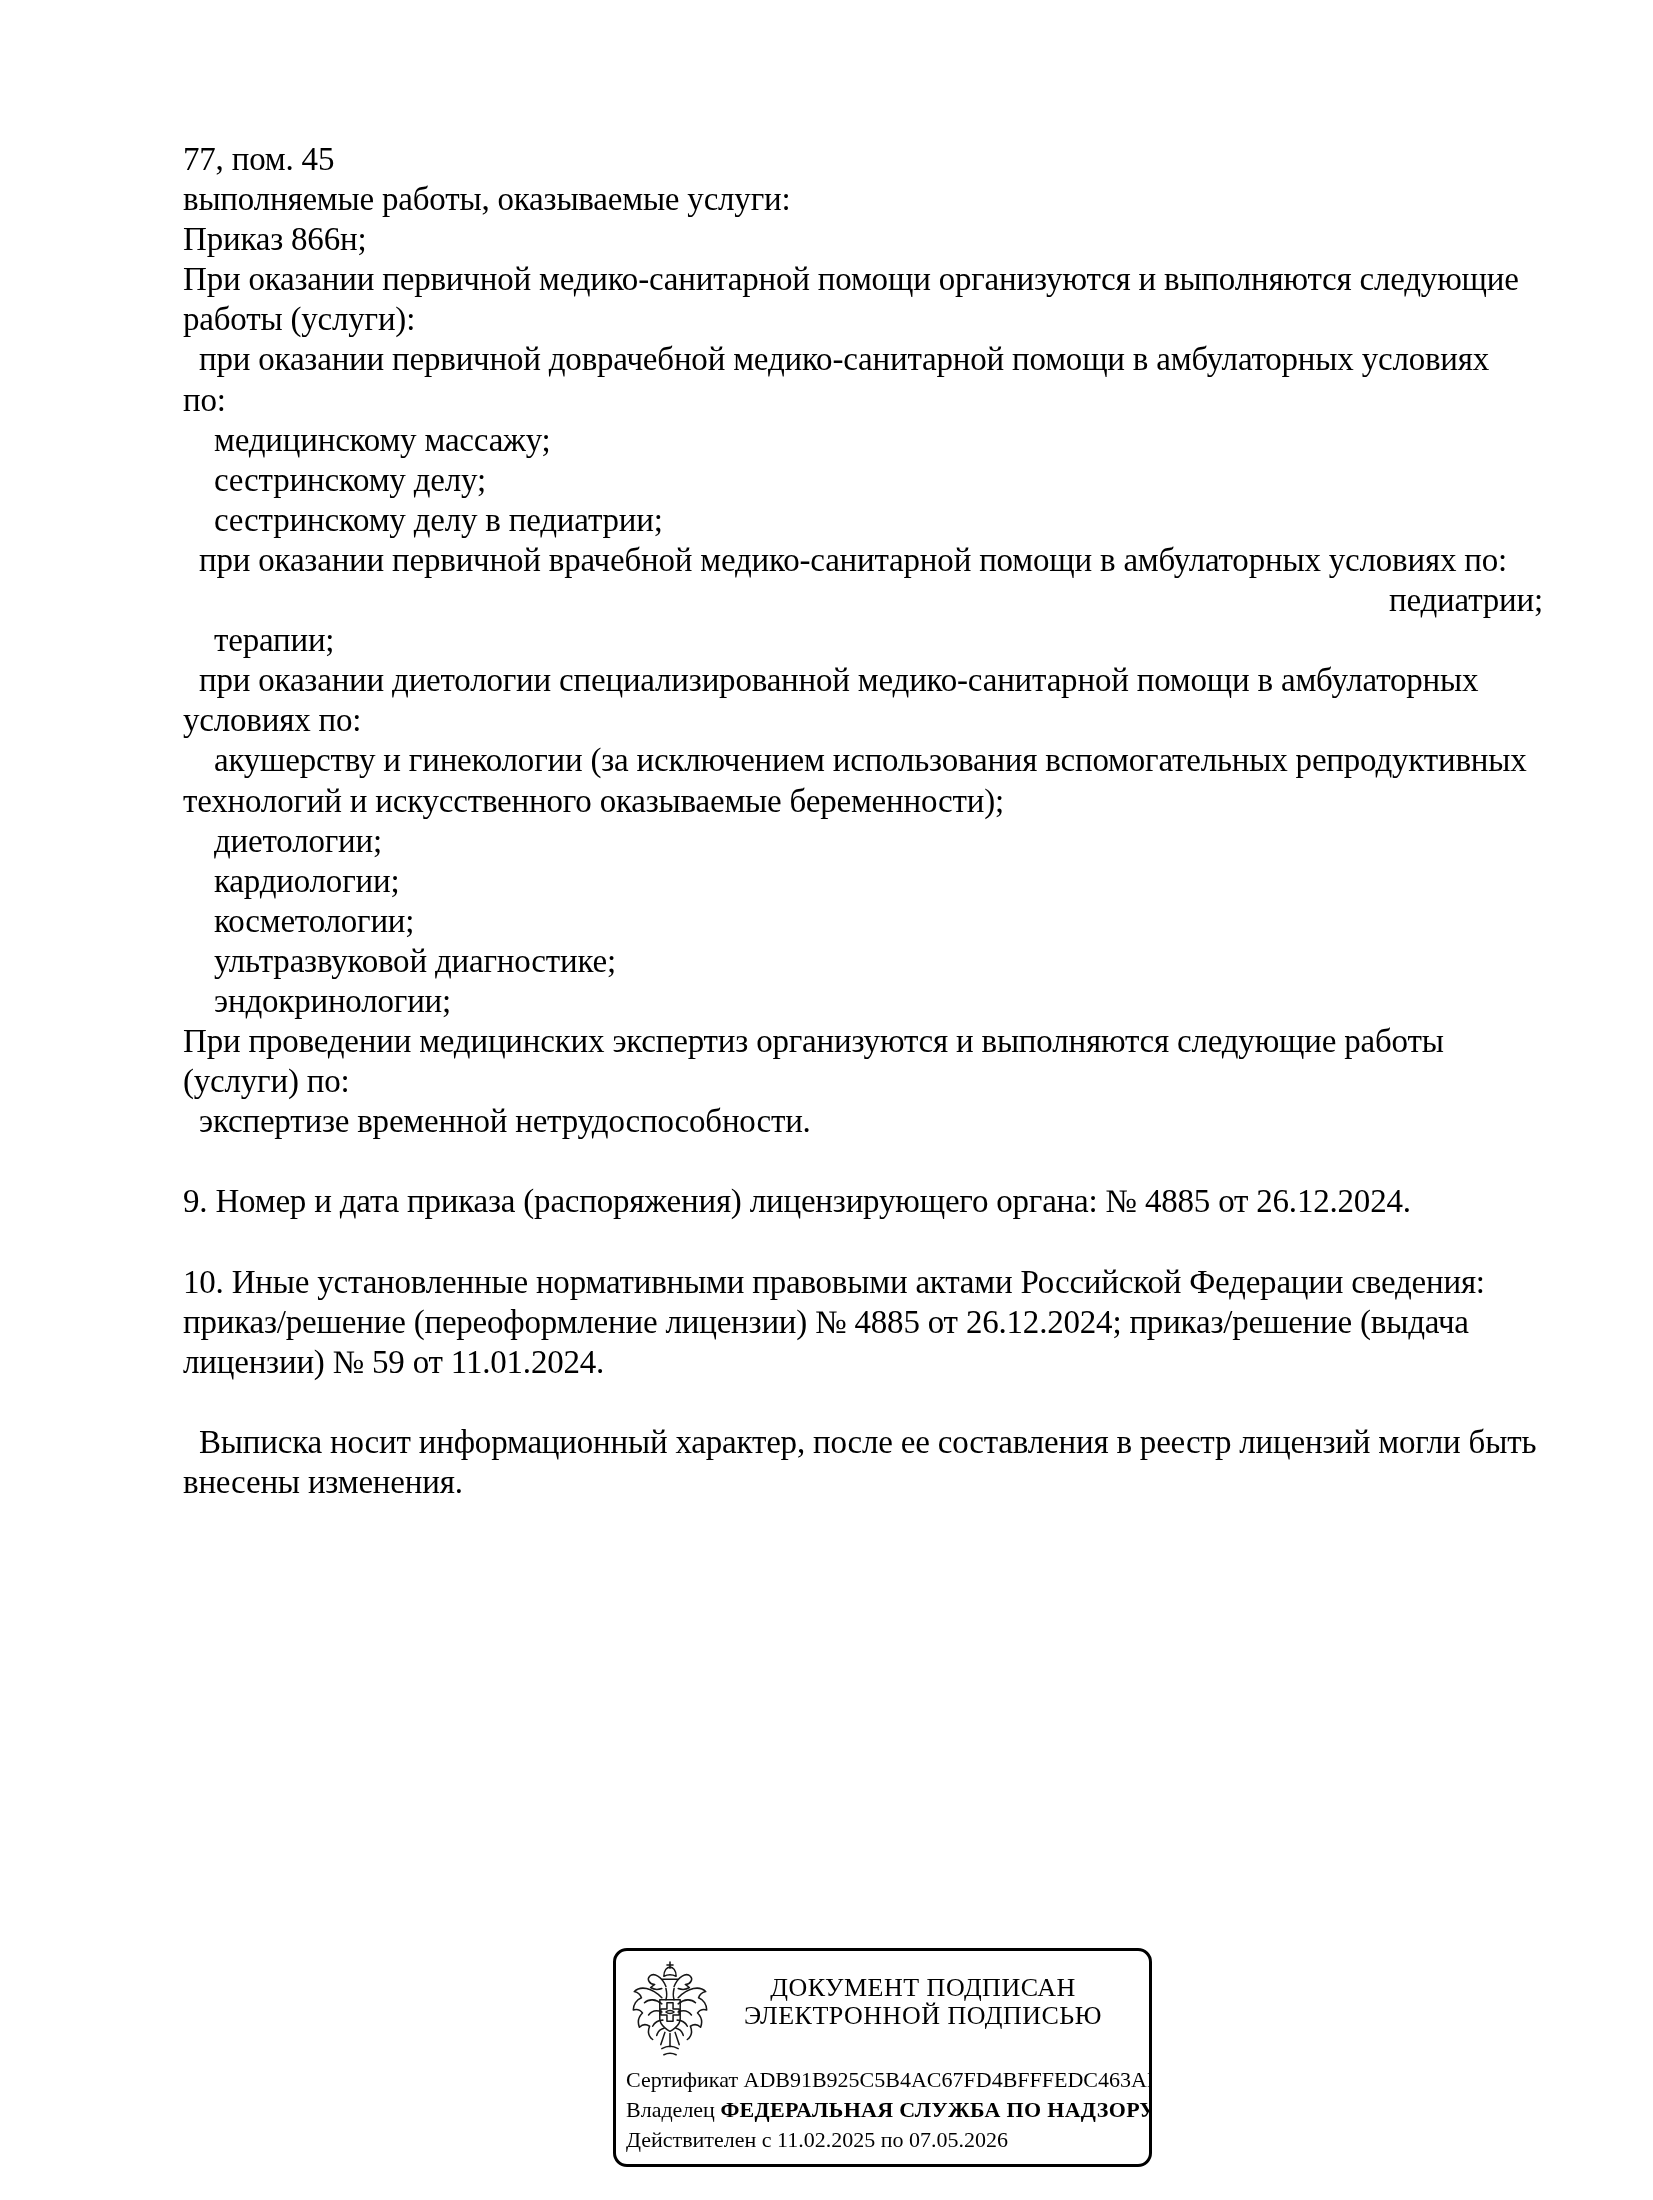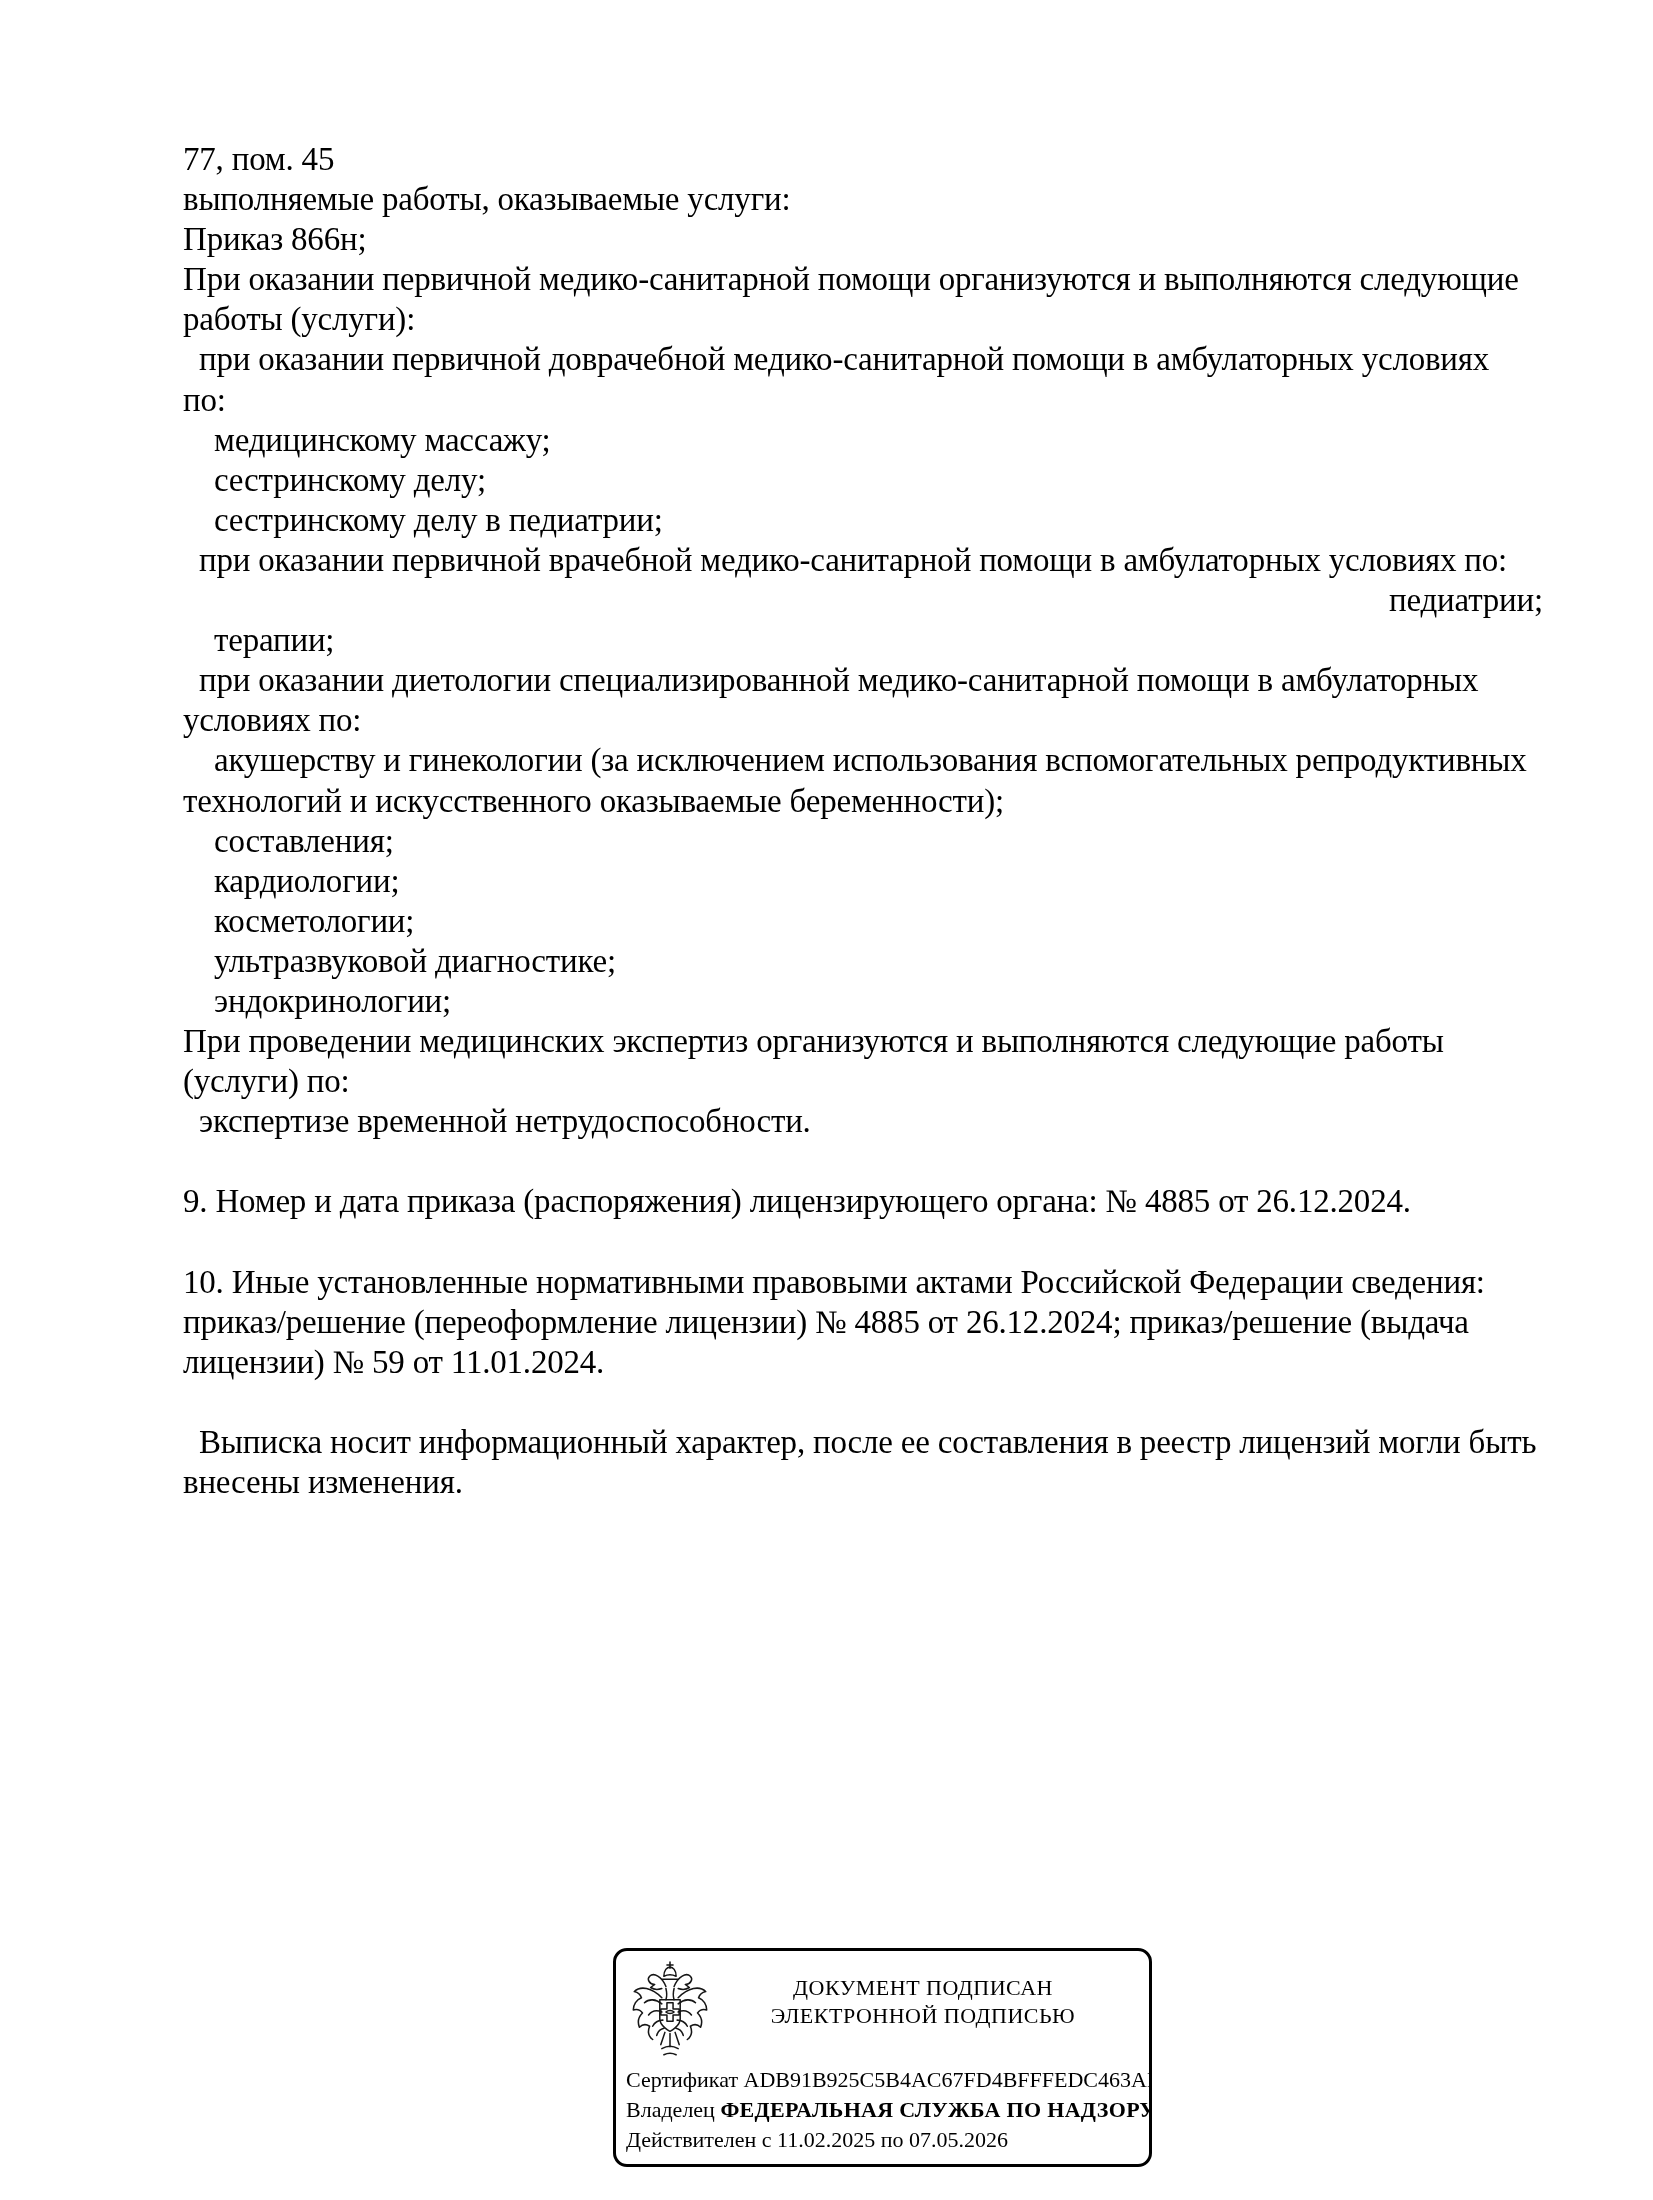--- a/index.html
+++ b/index.html
@@ -45,21 +45,21 @@
     top:10px;
     width:80px;
     height:104px;
   }
   .stamp-title{
     position:absolute;
     left:92px;
     top:23px;
     width:430px;
     text-align:center;
-    font-size:22px;
+    font-size:26px;
     line-height:27.5px;
     letter-spacing:0.5px;
     white-space:nowrap;
   }
   .stamp-info{
     position:absolute;
     left:10px;
     top:114px;
     width:560px;
     font-size:22px;
@@ -85,21 +85,21 @@
     <div class="doc-line" style="padding-left: 31px;">медицинскому массажу;</div>
     <div class="doc-line" style="padding-left: 31px;">сестринскому делу;</div>
     <div class="doc-line" style="padding-left: 31px;">сестринскому делу в педиатрии;</div>
     <div class="doc-line" style="padding-left: 16px;">при оказании первичной врачебной медико-санитарной помощи в амбулаторных условиях по:</div>
     <div class="doc-line" style="padding-left: 31px; text-align: right;">педиатрии;</div>
     <div class="doc-line" style="padding-left: 31px;">терапии;</div>
     <div class="doc-line" style="padding-left: 16px;">при оказании диетологии специализированной медико-санитарной помощи в амбулаторных</div>
     <div class="doc-line" style="padding-left: 0px;">условиях по:</div>
     <div class="doc-line" style="padding-left: 31px;">акушерству и гинекологии (за исключением использования вспомогательных репродуктивных</div>
     <div class="doc-line" style="padding-left: 0px;">технологий и искусственного оказываемые беременности);</div>
-    <div class="doc-line" style="padding-left: 31px;">составления;</div>
+    <div class="doc-line" style="padding-left: 31px;">диетологии;</div>
     <div class="doc-line" style="padding-left: 31px;">кардиологии;</div>
     <div class="doc-line" style="padding-left: 31px;">косметологии;</div>
     <div class="doc-line" style="padding-left: 31px;">ультразвуковой диагностике;</div>
     <div class="doc-line" style="padding-left: 31px;">эндокринологии;</div>
     <div class="doc-line" style="padding-left: 0px;">При проведении медицинских экспертиз организуются и выполняются следующие работы</div>
     <div class="doc-line" style="padding-left: 0px;">(услуги) по:</div>
     <div class="doc-line" style="padding-left: 16px;">экспертизе временной нетрудоспособности.</div>
     <div class="doc-line" style="padding-left: 0px;">&nbsp;</div>
     <div class="doc-line" style="padding-left: 0px;">9. Номер и дата приказа (распоряжения) лицензирующего органа: № 4885 от 26.12.2024.</div>
     <div class="doc-line" style="padding-left: 0px;">&nbsp;</div>

